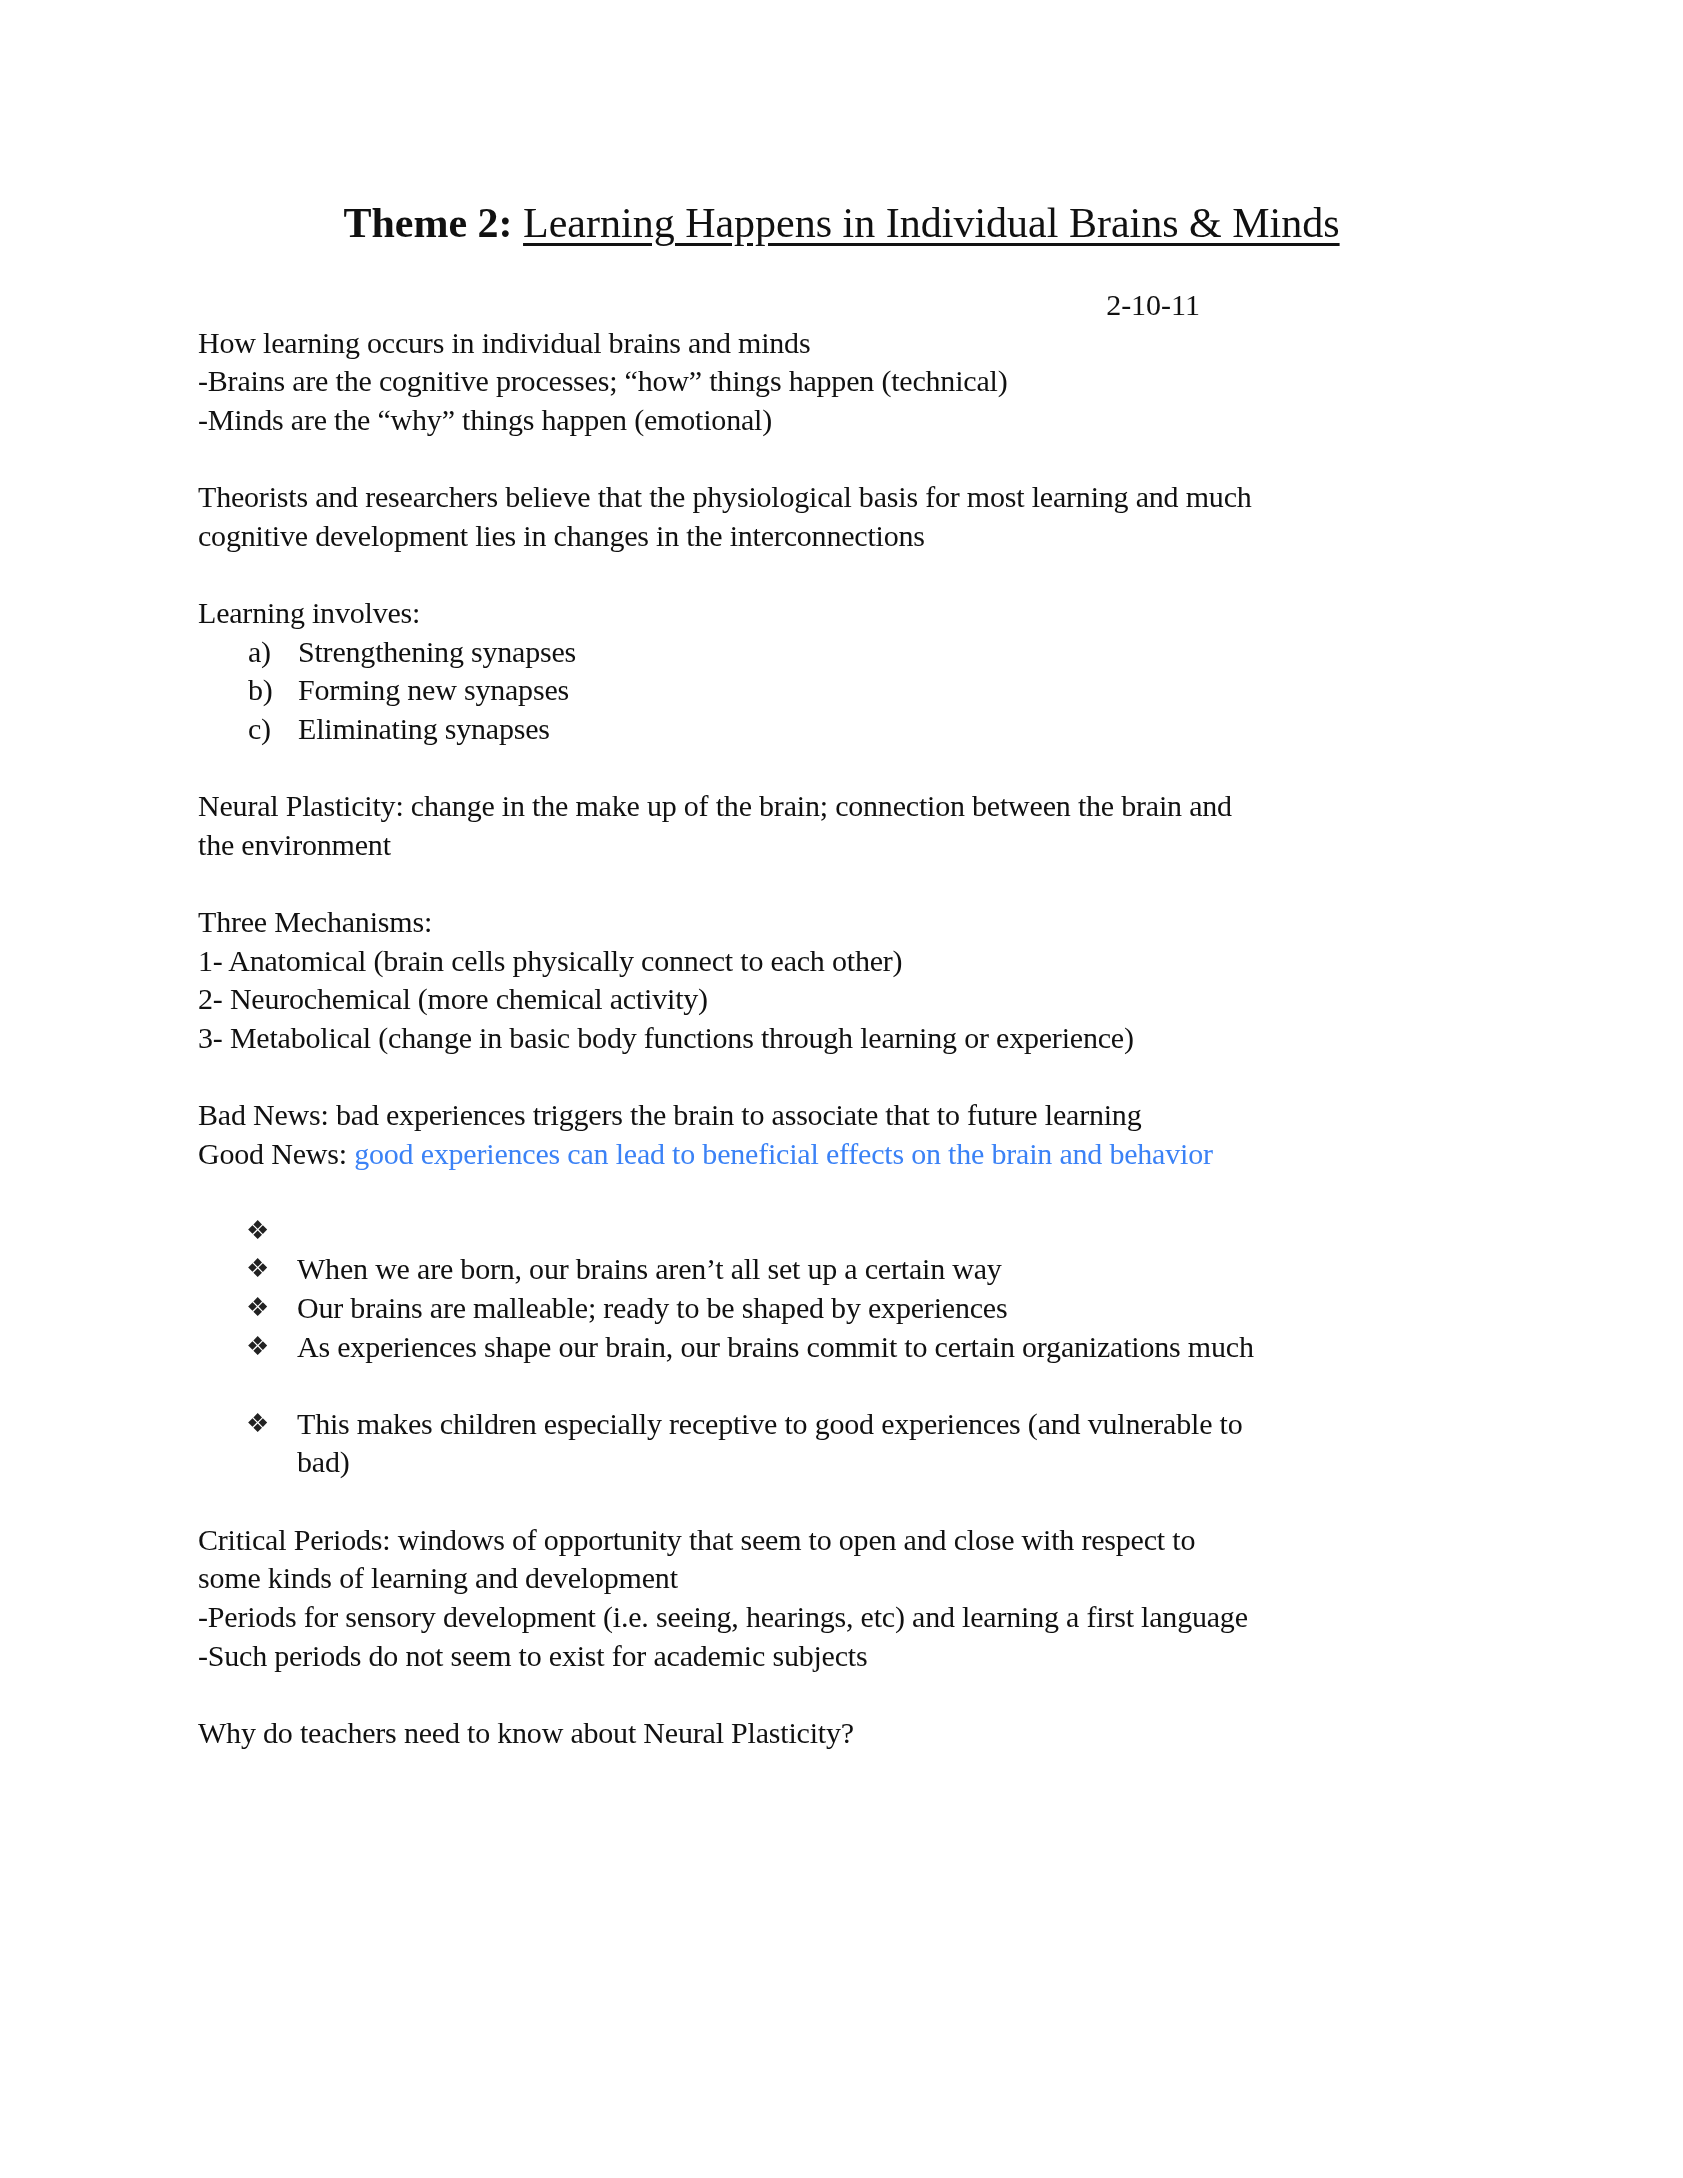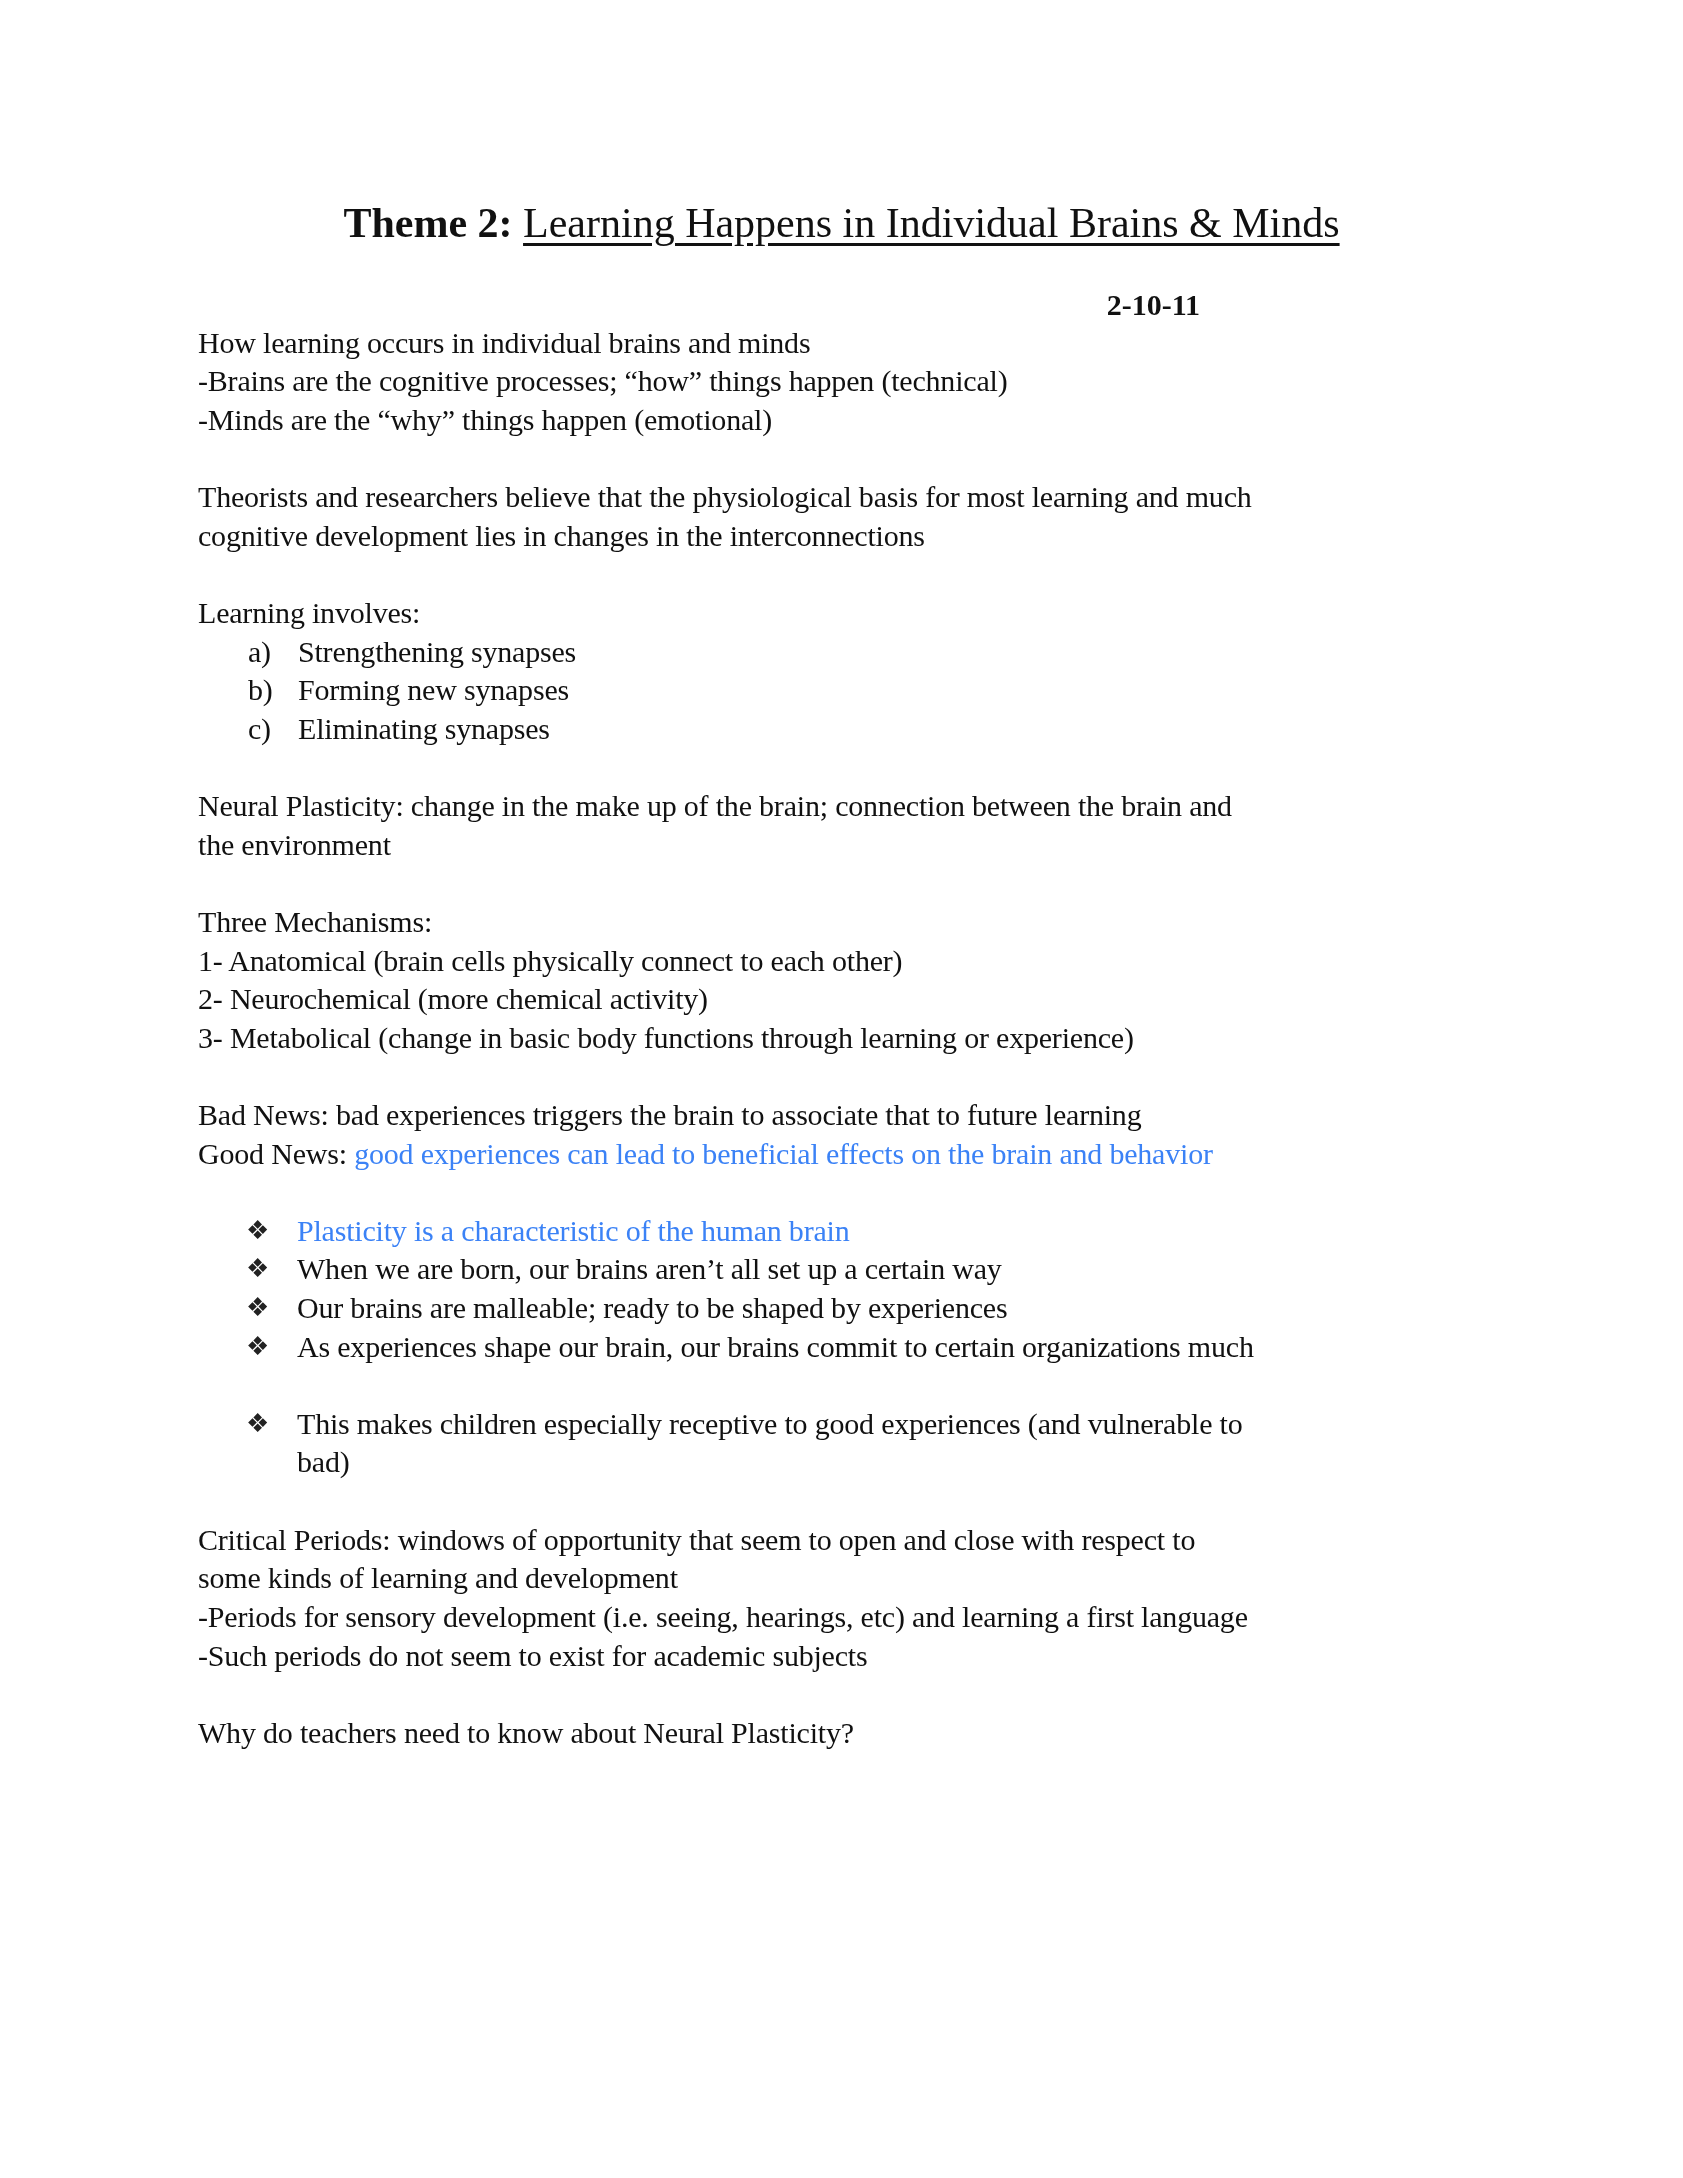--- a/index.html
+++ b/index.html
@@ -3,21 +3,21 @@
 <meta charset="utf-8">
 <style>
   html, body { margin: 0; padding: 0; background: #ffffff; }
   body { width: 1683px; height: 2178px; position: relative; overflow: hidden;
          font-family: "Liberation Serif", "DejaVu Serif", serif; color: #111; }
   .page { position: absolute; left: 0; top: 0; width: 1398px; height: 2178px; }
   .title { position: absolute; top: 194px; left: 0; width: 1683px; text-align: center;
            font-size: 42px; line-height: 59px; white-space: nowrap; }
   .title .lead { font-weight: bold; }
   .title .sub { text-decoration: underline; text-decoration-thickness: 3px; text-underline-offset: 6px; }
-  .date { position: absolute; top: 285px; right: 198px; font-size: 30px; font-weight: bold; line-height: 40px; }
+  .date { position: absolute; top: 285px; right: 198px; font-size: 30px; font-weight: normal; line-height: 40px; }
   .line { position: absolute; left: 198px; font-size: 30px; line-height: 39px; white-space: nowrap; letter-spacing: -0.2px; }
   .bold { font-weight: normal; }
   .grey { color: #3b82f6; }
   .marker { display: inline-block; width: 50px; }
   .ind1 { left: 248px; }
   .bullet { position: absolute; left: 246px; font-size: 26px; line-height: 39px; color: #222; }
   .btext { left: 297px; }
 </style>
 </head>
 <body>
@@ -61,21 +61,20 @@
   <div class="line" style="top:1018px">3- Metabolical (change in basic body functions through learning or experience)</div>
 
   <div class="line" style="top:1095px">
     <span>Bad News:</span><span> bad experiences triggers the brain to associate that to future learning</span>
   </div>
   <div class="line" style="top:1134px">
     <span>Good News:</span><span class="grey"> good experiences can lead to beneficial effects on the brain and behavior</span>
   </div>
 
   <div class="bullet" style="top:1211px">❖</div>
-  <div class="line btext grey" style="top:1211px">Plasticity is a characteristic of the human brain</div>
 
   <div class="bullet" style="top:1249px">❖</div>
   <div class="line btext" style="top:1249px">When we are born, our brains aren’t all set up a certain way</div>
 
   <div class="bullet" style="top:1288px">❖</div>
   <div class="line btext" style="top:1288px">Our brains are malleable; ready to be shaped by experiences</div>
 
   <div class="bullet" style="top:1327px">❖</div>
   <div class="line btext" style="top:1327px">As experiences shape our brain, our brains commit to certain organizations much</div>
 

